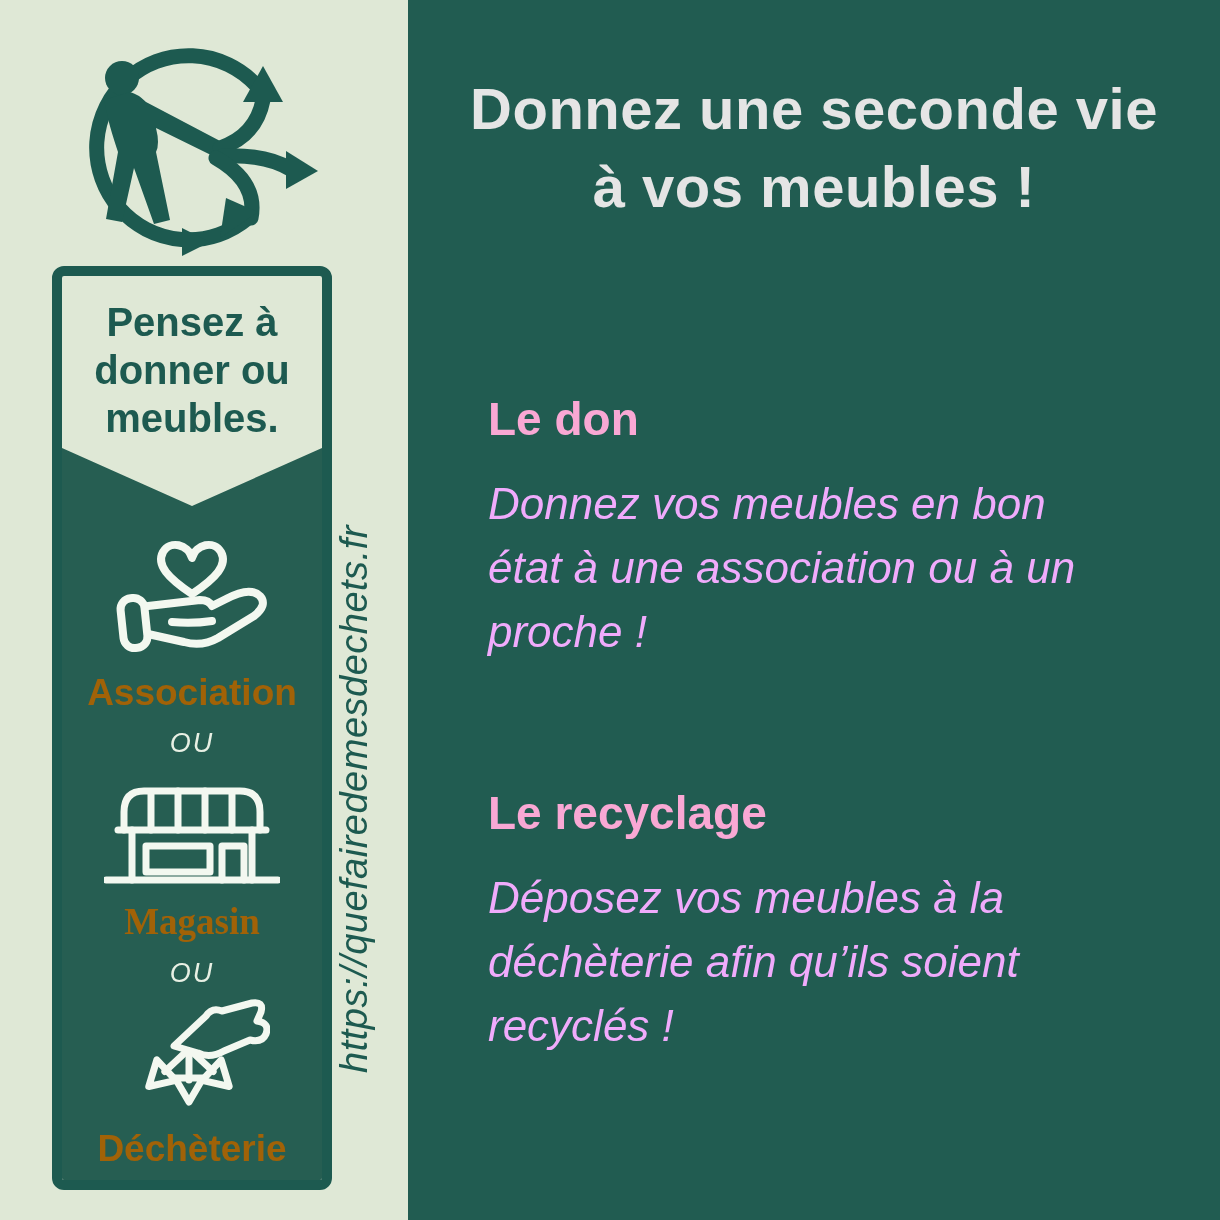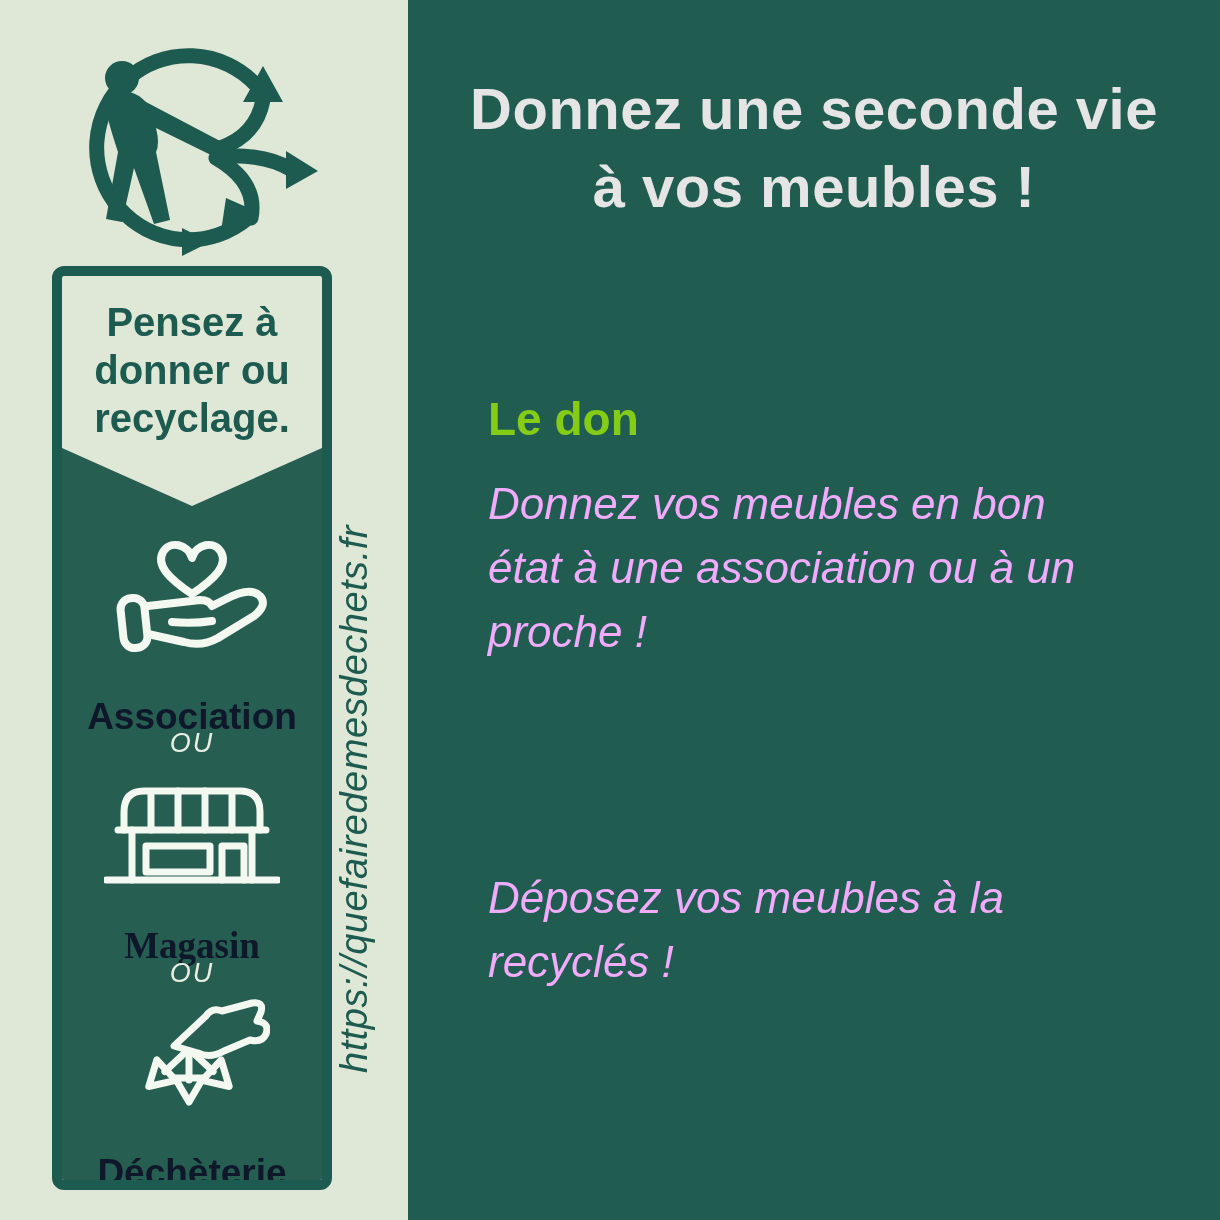--- a/index.html
+++ b/index.html
@@ -6,40 +6,40 @@
   .canvas{
     position:relative;width:1220px;height:1220px;overflow:hidden;
     background:#dfe8d6;
     font-family:"Liberation Sans","DejaVu Sans",sans-serif;
     -webkit-font-smoothing:antialiased;
   }
   
   .right-panel{position:absolute;left:408px;top:0;width:812px;height:1220px;background:#215c51;}
   .poster-title{position:absolute;left:0;top:70px;width:100%;text-align:center;
     color:#e5e5e5;font-weight:700;font-size:58px;line-height:78px;letter-spacing:.5px;}
-  .section-heading{position:absolute;left:80px;color:#84cc16;font-weight:700;font-size:46px;}
+  .section-heading{position:absolute;left:80px;color:#f9a8d4;font-weight:700;font-size:46px;}
   .section-body{position:absolute;left:80px;color:#f0abfc;font-style:italic;
     font-size:44px;line-height:64px;font-weight:400;}
   .s1-head{top:392px;} .s1-body{top:472px;}
   .s2-head{top:786px;} .s2-body{top:866px;}
   
   .triman{position:absolute;left:70px;top:30px;width:250px;height:235px;}
   .card{
     position:absolute;left:52px;top:266px;width:260px;height:904px;
     border:10px solid #1d5a50;border-radius:12px;background:#dfe8d6;overflow:hidden;
   }
   .card-fill{
     position:absolute;left:0;top:172px;width:100%;height:732px;background:#265e52;
     -webkit-clip-path:polygon(0 0,50% 58px,100% 0,100% 100%,0 100%);
     clip-path:polygon(0 0,50% 58px,100% 0,100% 100%,0 100%);
   }
   .banner-text{position:absolute;left:0;top:22px;width:100%;text-align:center;
     color:#1d5a50;font-weight:700;font-size:40px;line-height:48px;}
   .opt-label{position:absolute;left:0;width:100%;text-align:center;
-    color:#0f172a;font-weight:700;font-size:37px;margin-top:24px;}
+    color:#a16207;font-weight:700;font-size:37px;}
   .opt-sep{position:absolute;left:0;width:100%;text-align:center;
     color:#e8f0e4;font-style:italic;font-size:27px;letter-spacing:2px;}
   .icon-box{position:absolute;}
   .lbl-association{top:396px;} .sep-1{top:452px;}
   .lbl-magasin{top:624px;font-family:Liberation Serif, serif;}    .sep-2{top:682px;}
   .lbl-decheterie{top:852px;}
   .heart-hand{left:46px;top:246px;width:168px;height:136px;}
   .storefront{left:42px;top:500px;width:176px;height:122px;}
   .sorting{left:52px;top:718px;width:156px;height:130px;}
   
@@ -62,22 +62,24 @@
       <div>à vos meubles !</div>
     </div>
 
     <div class="section-heading s1-head">Le don</div>
     <div class="section-body s1-body">
       <div>Donnez vos meubles en bon</div>
       <div>état à une association ou à un</div>
       <div>proche !</div>
     </div>
 
+    <div class="section-heading s2-head">Le recyclage</div>
     <div class="section-body s2-body">
       <div>Déposez vos meubles à la</div>
+      <div>déchèterie afin qu’ils soient</div>
       <div>recyclés !</div>
     </div>
   </div>
 
   <div class="triman">
     <svg viewBox="0 0 250 235">
       <g stroke="#1d5a50" fill="none" stroke-width="15" stroke-linecap="round">
         <path d="M178 188 A 92 92 0 1 1 186 55"></path>
       </g>
 
@@ -96,21 +98,21 @@
       <polygon points="188,182 156,168 150,208" fill="#1d5a50"></polygon>
     </svg>
   </div>
 
   <div class="card">
     <div class="card-fill"></div>
 
     <div class="banner-text">
       <div>Pensez à</div>
       <div>donner ou</div>
-      <div>recyclage.</div>
+      <div>meubles.</div>
     </div>
 
     <div class="icon-box heart-hand">
       <svg viewBox="0 0 168 136">
         <g stroke="#f3f8f0" stroke-width="8" fill="none" stroke-linecap="round" stroke-linejoin="round">
           <path d="M84 36 C 80 22 62 18 55 30 C 48 43 60 56 84 72 C 108 56 120 43 113 30 C 106 18 88 22 84 36 Z"></path>
           <rect x="14" y="76" width="24" height="50" rx="11" transform="rotate(-6 26 101)"></rect>
           <path d="M40 84 L92 78 Q101 78 104 84 L118 77 Q142 64 152 74 Q160 83 146 94 L110 116 Q94 125 76 120 L40 112"></path>
           <path d="M64 100 Q84 102 104 99"></path>
         </g>

